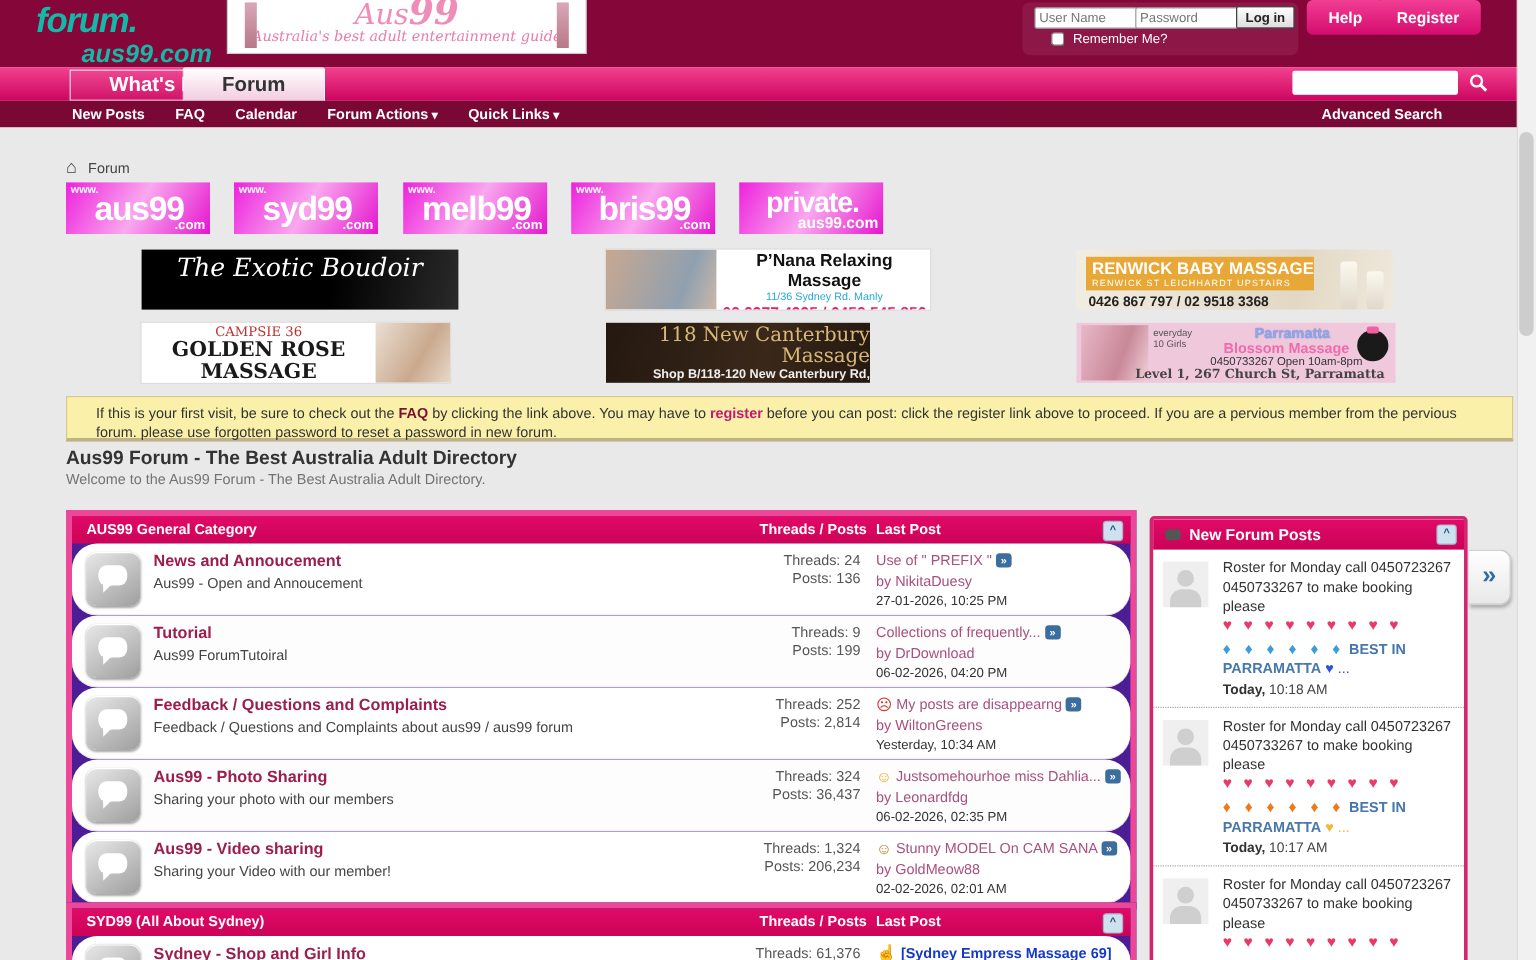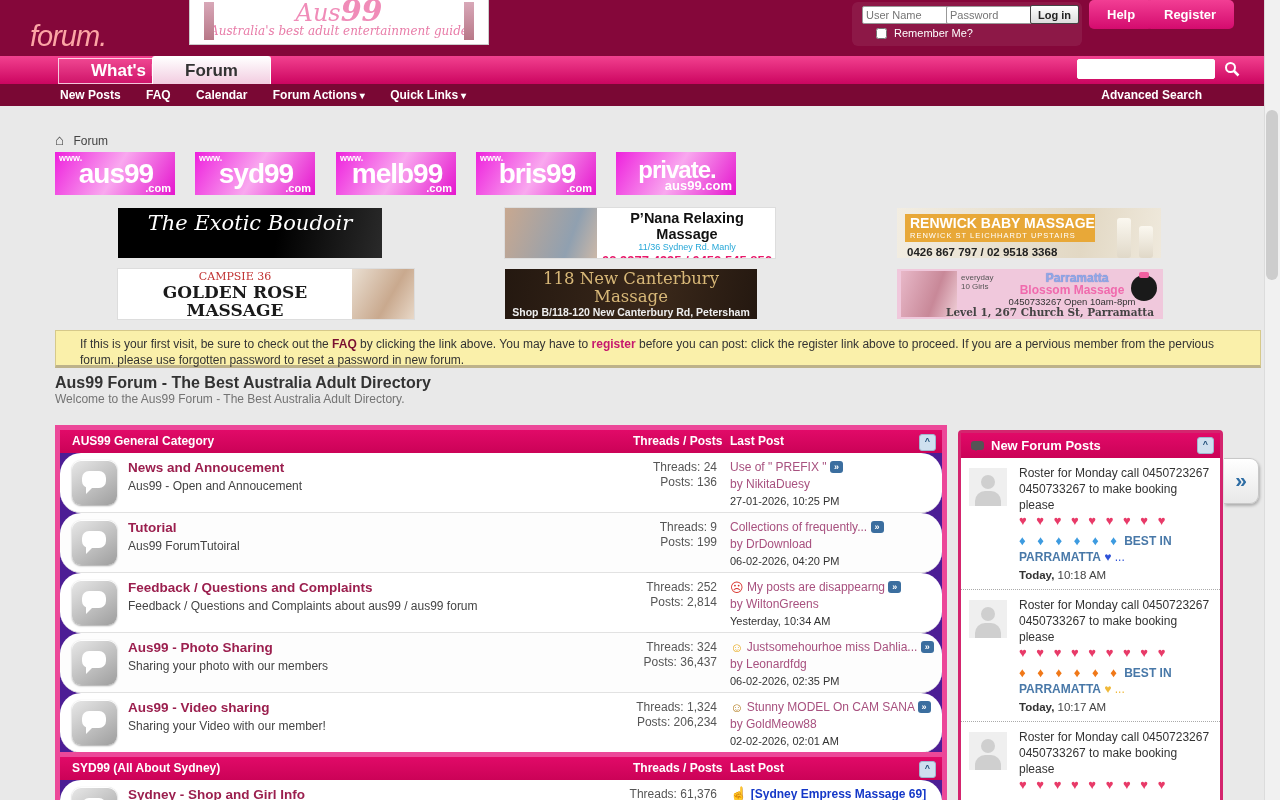--- a/index.html
+++ b/index.html
@@ -2,21 +2,21 @@
 <html><head>
 <meta charset="utf-8">
 <style>
   html,body{margin:0;padding:0;background:#E9E9E9;font-family:"Liberation Sans",sans-serif;}
   #page{position:relative;width:1280px;height:800px;overflow:hidden;background:#E9E9E9;}
   .abs{position:absolute;}
   a{text-decoration:none;cursor:pointer;}
 
   
   .hdr{left:0;top:0;width:1280px;height:56px;background:#85073A;}
-  .logo{left:30px;top:4px;color:#fca5a5;font-style:italic;font-weight:normal;line-height:1;margin-top:18px;}
+  .logo{left:30px;top:4px;color:#14b8a6;font-style:italic;font-weight:bold;line-height:1;}
   .logo .l1{font-size:29px;letter-spacing:-1px;}
   .logo .l2{font-size:21px;margin-left:38px;margin-top:2px;}
   .hbanner{left:190px;top:0;width:298px;height:44px;background:#fff;text-align:center;overflow:hidden;box-shadow:0 0 0 1px #ccc;}
   .hbanner .bt{font-family:"DejaVu Serif",serif;font-style:italic;color:#F08CB8;font-size:24px;line-height:22px;}
   .hbanner .bt b{font-size:30px;}
   .hbanner .bs{font-family:"DejaVu Serif",serif;font-style:italic;color:#E87CA8;font-size:12px;line-height:14px;}
   .pole{position:absolute;top:2px;width:10px;height:38px;background:linear-gradient(#D8A8B8,#B87888);}
   .loginpanel{left:852px;top:2px;width:230px;height:44px;background:rgba(255,255,255,0.07);border-radius:6px;}
   .tinput{position:absolute;width:78px;height:16px;font-size:11px;border:1px solid #999;border-radius:2px;padding:0 3px;color:#333;background:#fff;}
   .btn-login{position:absolute;left:1030px;top:5px;height:19px;font-size:11px;font-weight:bold;background:linear-gradient(#fff,#ddd);border:1px solid #444;border-radius:2px;padding:0 7px;color:#222;}
@@ -61,25 +61,25 @@
   .ad-pnana .tx{position:absolute;left:96px;top:2px;width:172px;text-align:center;}
   .ad-pnana .t{font-size:14.5px;font-weight:bold;color:#111;line-height:16px;}
   .ad-pnana .a{font-size:9px;color:#28A8D8;line-height:11px;}
   .ad-pnana .p{font-size:13px;font-weight:bold;color:#E8186A;line-height:16px;}
   .ad-renwick{left:897px;top:208px;width:264px;height:50px;background:linear-gradient(100deg,#F2EDE2,#E2D8C4 70%,#EFE9DC);}
   .ad-renwick .band{position:absolute;left:8px;top:6px;width:180px;background:#E8A838;color:#fff;padding:2px 5px;}
   .ad-renwick .t{font-size:14px;font-weight:bold;letter-spacing:0;line-height:15px;white-space:nowrap;}
   .ad-renwick .s{font-size:7.5px;letter-spacing:1px;line-height:9px;}
   .ad-renwick .p{position:absolute;left:10px;top:38px;font-size:11.5px;font-weight:bold;color:#222;}
   .candle{position:absolute;width:14px;background:linear-gradient(#FBF8F0,#E0D8C8);border-radius:3px;}
-  .ad-grose{left:118px;top:269px;width:296px;height:50px;background:#fff;box-shadow:0 0 0 1px #ddd;text-align:center;}
+  .ad-grose{left:118px;top:269px;width:257px;height:50px;background:#fff;box-shadow:0 0 0 1px #ddd;text-align:center;}
   .ad-grose .c{font-size:11px;color:#C03030;font-family:"DejaVu Serif",serif;line-height:12px;margin-top:2px;}
   .ad-grose .t{font-size:17px;font-weight:bold;font-family:"DejaVu Serif",serif;color:#1a1a1a;line-height:18px;border-bottom:1px solid #333;display:inline-block;}
   .ad-grose .ph{position:absolute;right:0;top:0;width:62px;height:50px;background:linear-gradient(120deg,#EADFD2,#C9A98E 60%,#E8D8C8);}
-  .ad-canterbury{left:505px;top:269px;width:252px;height:50px;background:linear-gradient(100deg,#241810,#3A281A 60%,#241810);text-align:center;}
+  .ad-canterbury{left:505px;top:269px;width:220px;height:50px;background:linear-gradient(100deg,#241810,#3A281A 60%,#241810);text-align:right;}
   .ad-canterbury .t{font-family:"DejaVu Serif",serif;font-size:16.5px;color:#D8B878;line-height:18px;margin-top:1px;}
   .ad-canterbury .s{font-size:10.5px;font-weight:bold;color:#EEE;line-height:12px;}
   .ad-canterbury .p{font-family:"DejaVu Serif",serif;font-size:17px;color:#D8B878;line-height:18px;}
   .ad-blossom{left:897px;top:269px;width:266px;height:50px;background:#F0C8DC;}
   .ad-blossom .ph{position:absolute;left:4px;top:2px;width:56px;height:46px;background:linear-gradient(110deg,#E8B8C8,#C88898 60%,#F0D0D8);}
   .ad-blossom .eg{position:absolute;left:64px;top:4px;font-size:8px;color:#555;line-height:9px;}
   .ad-blossom .l1{position:absolute;left:120px;top:2px;width:120px;text-align:center;font-size:12px;font-weight:bold;color:#8FA8E8;text-shadow:0 0 1px #5870C0;}
   .ad-blossom .l2{position:absolute;left:100px;top:14px;width:150px;text-align:center;font-size:12px;font-weight:bold;color:#F06AAD;}
   .ad-blossom .l3{position:absolute;left:90px;top:27px;width:170px;text-align:center;font-size:9.5px;color:#333;}
   .ad-blossom .l4{position:absolute;left:40px;top:37px;width:226px;text-align:center;font-size:10.5px;font-weight:bold;color:#444;font-family:"DejaVu Serif",serif;}

